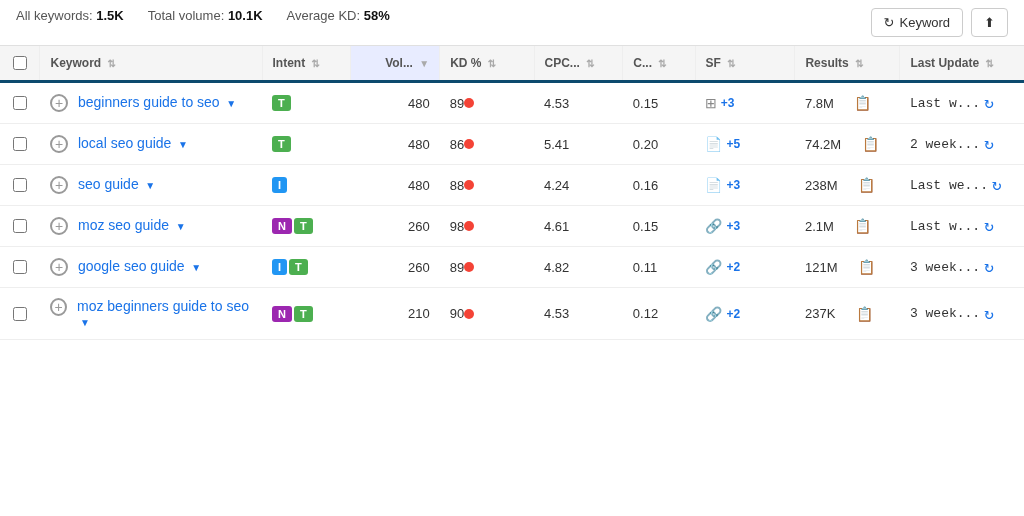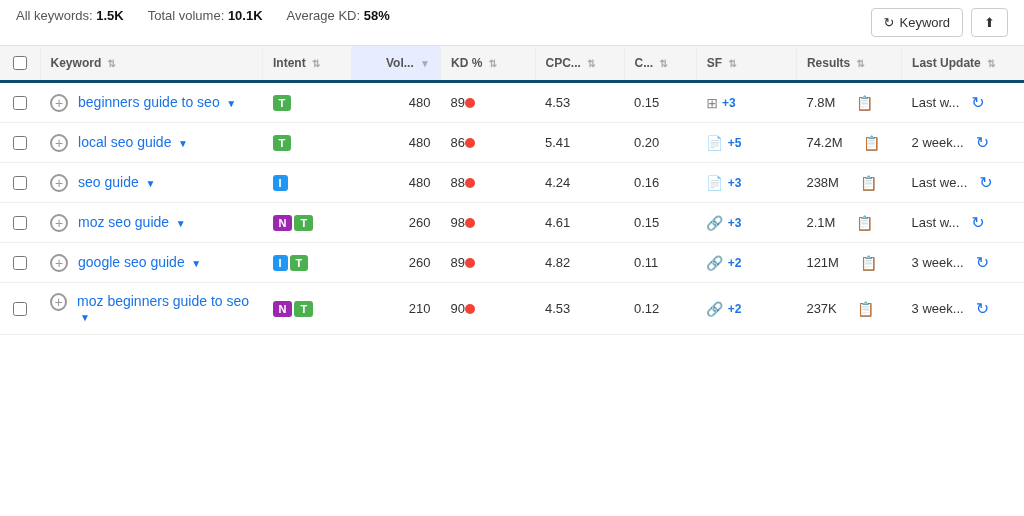--- a/index.html
+++ b/index.html
@@ -202,22 +202,23 @@
     .refresh-btn {
       color: #1a73e8;
       font-size: 16px;
       cursor: pointer;
       margin-left: 4px;
     }
 
     .update-cell {
       display: flex;
       align-items: center;
-      gap: 8px;
+      gap: 0;
       white-space: nowrap;
+      font-family: Liberation Mono, monospace;
     }
 
     .num-right { text-align: right; }
   </style>
 </head>
 <body>
 
 <div class="top-bar">
   <span class="top-bar-stat">
     <span>All keywords:</span>

